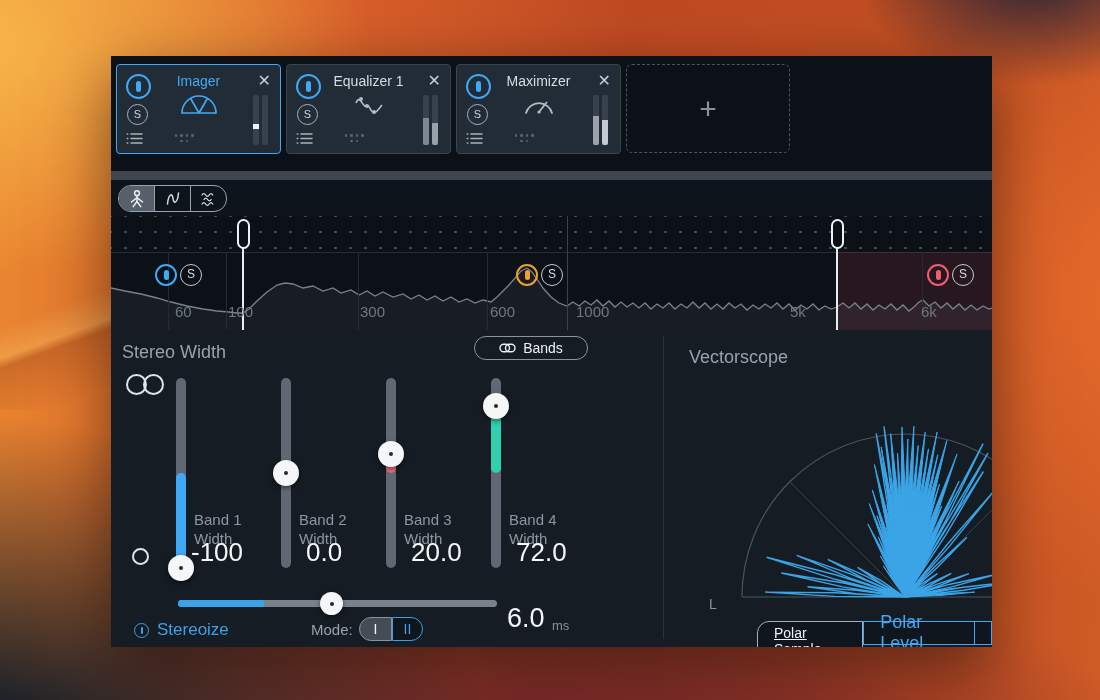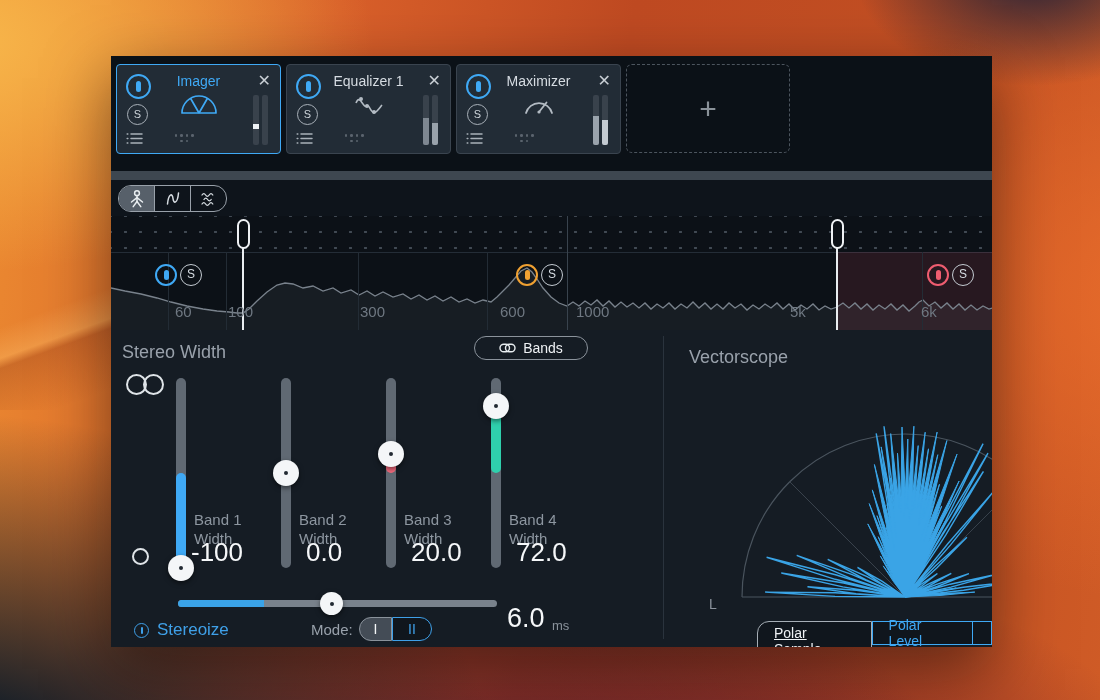--- a/index.html
+++ b/index.html
@@ -98,35 +98,35 @@
   .hslider .hknob{position:absolute;top:-8px;width:23px;height:23px;background:#f4f6f8;border-radius:50%;box-shadow:0 2px 5px rgba(0,0,0,.5);}
   .hslider .hknob::after{content:"";position:absolute;left:50%;top:50%;width:4px;height:4px;margin:-2px;background:#222a33;border-radius:50%;}
 
   .stereoize{position:absolute;left:23px;top:290px;display:flex;align-items:center;gap:8px;color:#3fa0e8;font-size:17px;}
   .pwr-sm{width:15px;height:15px;border:1.5px solid #3fa0e8;border-radius:50%;position:relative;box-sizing:border-box;}
   .pwr-sm::after{content:"";position:absolute;left:50%;top:50%;width:2px;height:7px;margin:-3.5px 0 0 -1px;background:#3fa0e8;border-radius:1px;}
   .mode-label{position:absolute;left:200px;top:291px;font-size:15px;color:#99a1ab;}
   .mode-toggle{position:absolute;left:248px;top:287px;height:24px;display:flex;}
   .mode-i{width:33px;height:24px;background:#444c56;border:1px solid #8a929b;border-radius:12px 0 0 12px;
     color:#f4f6f8;font-size:14px;display:flex;align-items:center;justify-content:center;box-sizing:border-box;}
-  .mode-ii{width:40px;height:24px;background:#10161d;border:1.5px solid #3fa0e8;border-radius:0 12px 12px 0;
+  .mode-ii{width:31px;height:24px;background:#10161d;border:1.5px solid #3fa0e8;border-radius:0 12px 12px 0;
     color:#3fa0e8;font-size:14px;display:flex;align-items:center;justify-content:center;box-sizing:border-box;}
   .delay{position:absolute;left:396px;top:273px;font-size:27px;color:#f5f7f9;}
   .delay-unit{position:absolute;left:441px;top:288px;font-size:13px;color:#8a929b;}
 
   .vdivider{position:absolute;left:552px;top:6px;bottom:8px;width:1px;background:#2a333d;}
 
   
   .scope-svg{position:absolute;left:553px;top:66px;}
   .chan-l{position:absolute;left:598px;top:266px;font-size:14px;color:#8b939d;}
   .polar-row{position:absolute;left:646px;top:291px;display:flex;}
   .polar-sample{height:40px;padding:0 16px;border:1px solid #a6aeb6;border-radius:12px 0 0 12px;color:#eef1f4;
     font-size:14px;display:flex;align-items:center;box-sizing:border-box;background:#10161d;text-decoration:underline;}
   .polar-level{height:24px;padding:0 16px;border:1.5px solid #3fa9f5;color:#3fa9f5;
-    font-size:14px;display:flex;align-items:center;box-sizing:border-box;background:#10161d;}
+    font-size:18px;display:flex;align-items:center;box-sizing:border-box;background:#10161d;}
   .polar-extra{height:24px;width:20px;border:1.5px solid #3fa9f5;border-left:none;box-sizing:border-box;background:#10161d;}
 </style>
 </head>
 <body>
 
 <div class="stage">
   <div class="wallpaper">
       <div class="ridge"></div>
     </div>
 
@@ -308,21 +308,21 @@
           <div class="grid-v" style="left: 376px;"></div>
           <div class="grid-v" style="left: 811px;"></div>
           <div class="split-bright" style="left: 131px;"></div>
           <div class="split-pill" style="left: 125.5px;"></div>
           <div class="split-faint" style="left: 456px;"></div>
           <div class="split-bright" style="left: 725px;"></div>
           <div class="split-pill" style="left: 719.5px;"></div>
           <div class="freq-label" style="left: 64px;">60</div>
           <div class="freq-label" style="left: 117px;">100</div>
           <div class="freq-label" style="left: 249px;">300</div>
-          <div class="freq-label" style="left: 389px;">600</div>
+          <div class="freq-label" style="left: 379px;">600</div>
           <div class="freq-label" style="left: 465px;">1000</div>
           <div class="freq-label" style="left: 679px;">5k</div>
           <div class="freq-label" style="left: 810px;">6k</div>
           <div class="bnd-pwr" style="left: 44px; border-color: rgb(63, 169, 245);">
             <i style="background: rgb(63, 169, 245);"></i>
           </div>
           <div class="bnd-solo" style="left: 69px;">S</div>
           <div class="bnd-pwr" style="left: 405px; border-color: rgb(240, 161, 50);">
             <i style="background: rgb(240, 161, 50);"></i>
           </div>

